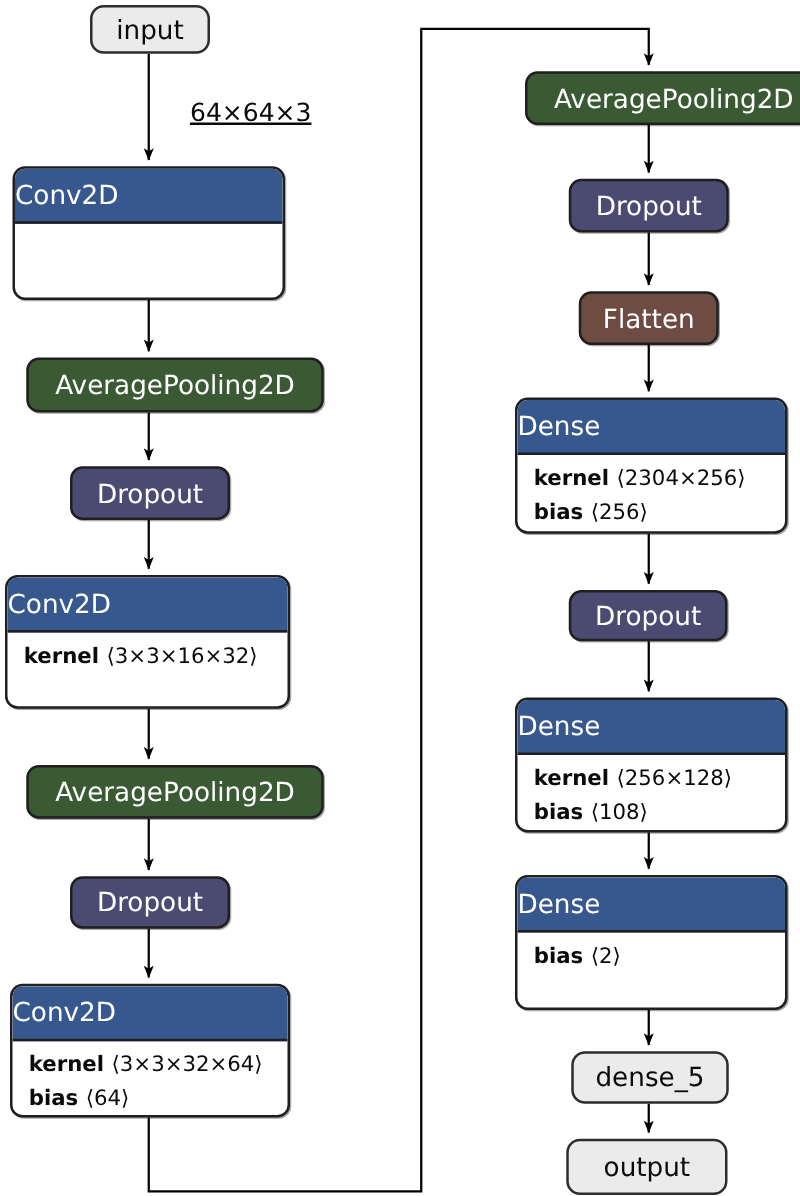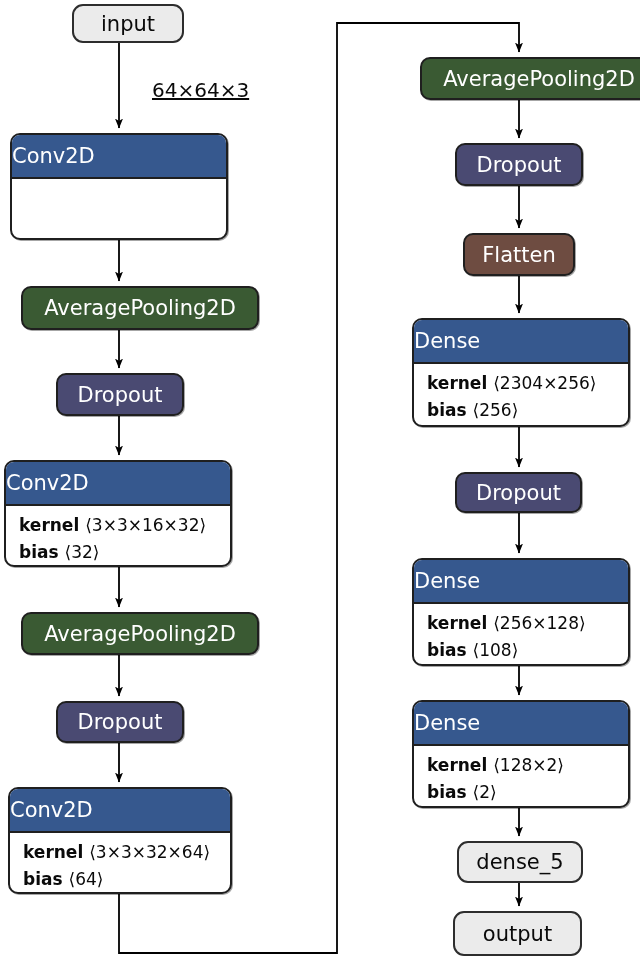--- a/index.html
+++ b/index.html
@@ -113,35 +113,34 @@
       <path d="M519 427 L519 467" marker-end="url(#arrow)"></path>
       <path d="M519 513 L519 553" marker-end="url(#arrow)"></path>
       <path d="M519 666 L519 695" marker-end="url(#arrow)"></path>
       <path d="M519 808 L519 836" marker-end="url(#arrow)"></path>
       <path d="M519 883 L519 906" marker-end="url(#arrow)"></path>
     </g>
   </svg>
 
   <div class="edge-label" style="left:152px; top:78px;">64×64×3</div>
 
-  <div class="node terminal" style="left:72px; top:4px; width:112px; height:39px;">input</div>
+  <div class="node terminal" style="left:72px; top:4px; width:96px; height:39px;">input</div>
 
   <div class="node card" style="left:10px; top:133px; width:218px; height:107px;">
     <div class="card-header">Conv2D</div>
   </div>
 
   <div class="node pill pool" style="left:1px; top:286px; width:238px; height:44px;">AveragePooling2D</div>
 
   <div class="node pill dropout" style="left:56px; top:373px; width:128px; height:43px;">Dropout</div>
 
   <div class="node card" style="left:4px; top:460px; width:228px; height:107px;">
     <div class="card-header">Conv2D</div>
     <div class="card-body">
       <div><span class="param-key">kernel</span><span class="param-val">⟨3×3×16×32⟩</span></div>
-      <div><span class="param-key">bias</span><span class="param-val">⟨32⟩</span></div>
     </div>
   </div>
 
   <div class="node pill pool" style="left:1px; top:612px; width:238px; height:43px;">AveragePooling2D</div>
 
   <div class="node pill dropout" style="left:56px; top:701px; width:128px; height:42px;">Dropout</div>
 
   <div class="node card" style="left:8px; top:787px; width:224px; height:107px;">
     <div class="card-header">Conv2D</div>
     <div class="card-body">
@@ -170,21 +169,20 @@
     <div class="card-header">Dense</div>
     <div class="card-body">
       <div><span class="param-key">kernel</span><span class="param-val">⟨256×128⟩</span></div>
       <div><span class="param-key">bias</span><span class="param-val">⟨108⟩</span></div>
     </div>
   </div>
 
   <div class="node card" style="left:412px; top:700px; width:218px; height:108px;">
     <div class="card-header">Dense</div>
     <div class="card-body">
-      <div><span class="param-key">kernel</span><span class="param-val">⟨128×2⟩</span></div>
       <div><span class="param-key">bias</span><span class="param-val">⟨2⟩</span></div>
     </div>
   </div>
 
   <div class="node terminal" style="left:457px; top:841px; width:126px; height:42px;">dense_5</div>
 
   <div class="node terminal" style="left:453px; top:911px; width:129px; height:45px;">output</div>
 
 </div>
 

